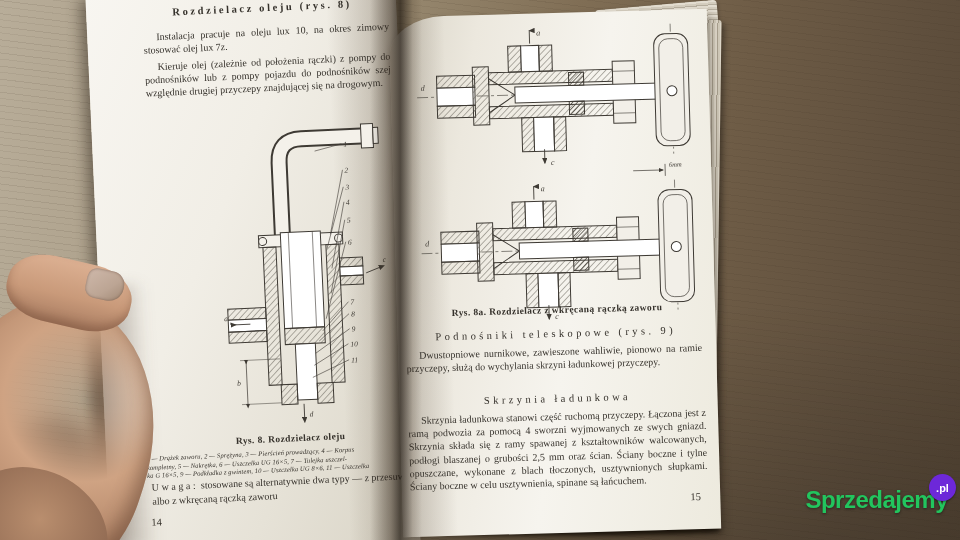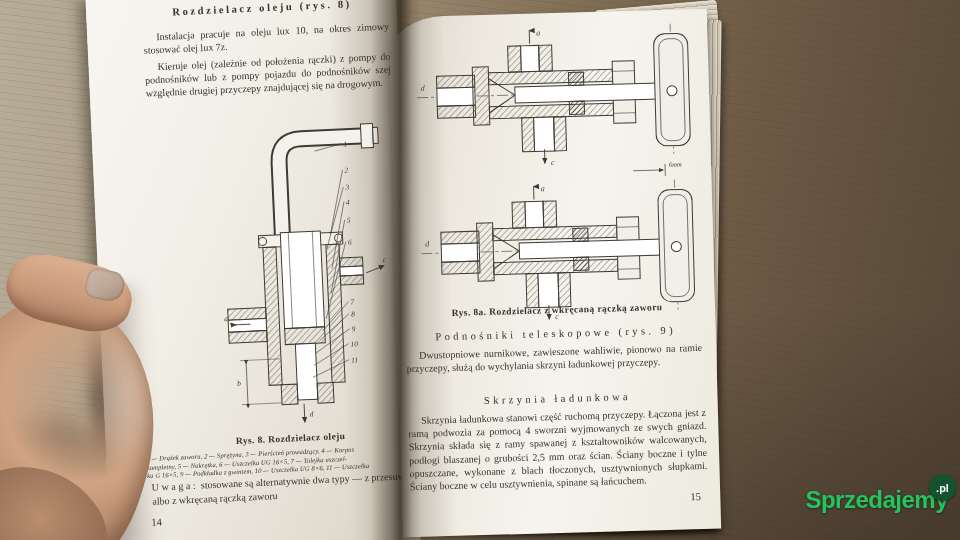--- a/index.html
+++ b/index.html
@@ -289,16 +289,16 @@
 
   <div id="hand-shadow-wood" class="abs"></div>
   <div id="hand-shadow-page" class="abs"></div>
   <div id="palm" class="abs"></div>
   <div id="knuckle" class="abs"></div>
   <div id="thumb" class="abs"></div>
   <div id="thumb-nail" class="abs"></div>
 
   <div id="watermark" class="abs">
     <span id="wm-brand">Sprzedajemy</span>
-    <span id="wm-badge" style="background: #14532d;">.pl</span>
+    <span id="wm-badge" style="background: #6d28d9;">.pl</span>
   </div>
 
 </div>
 
 </body></html>

